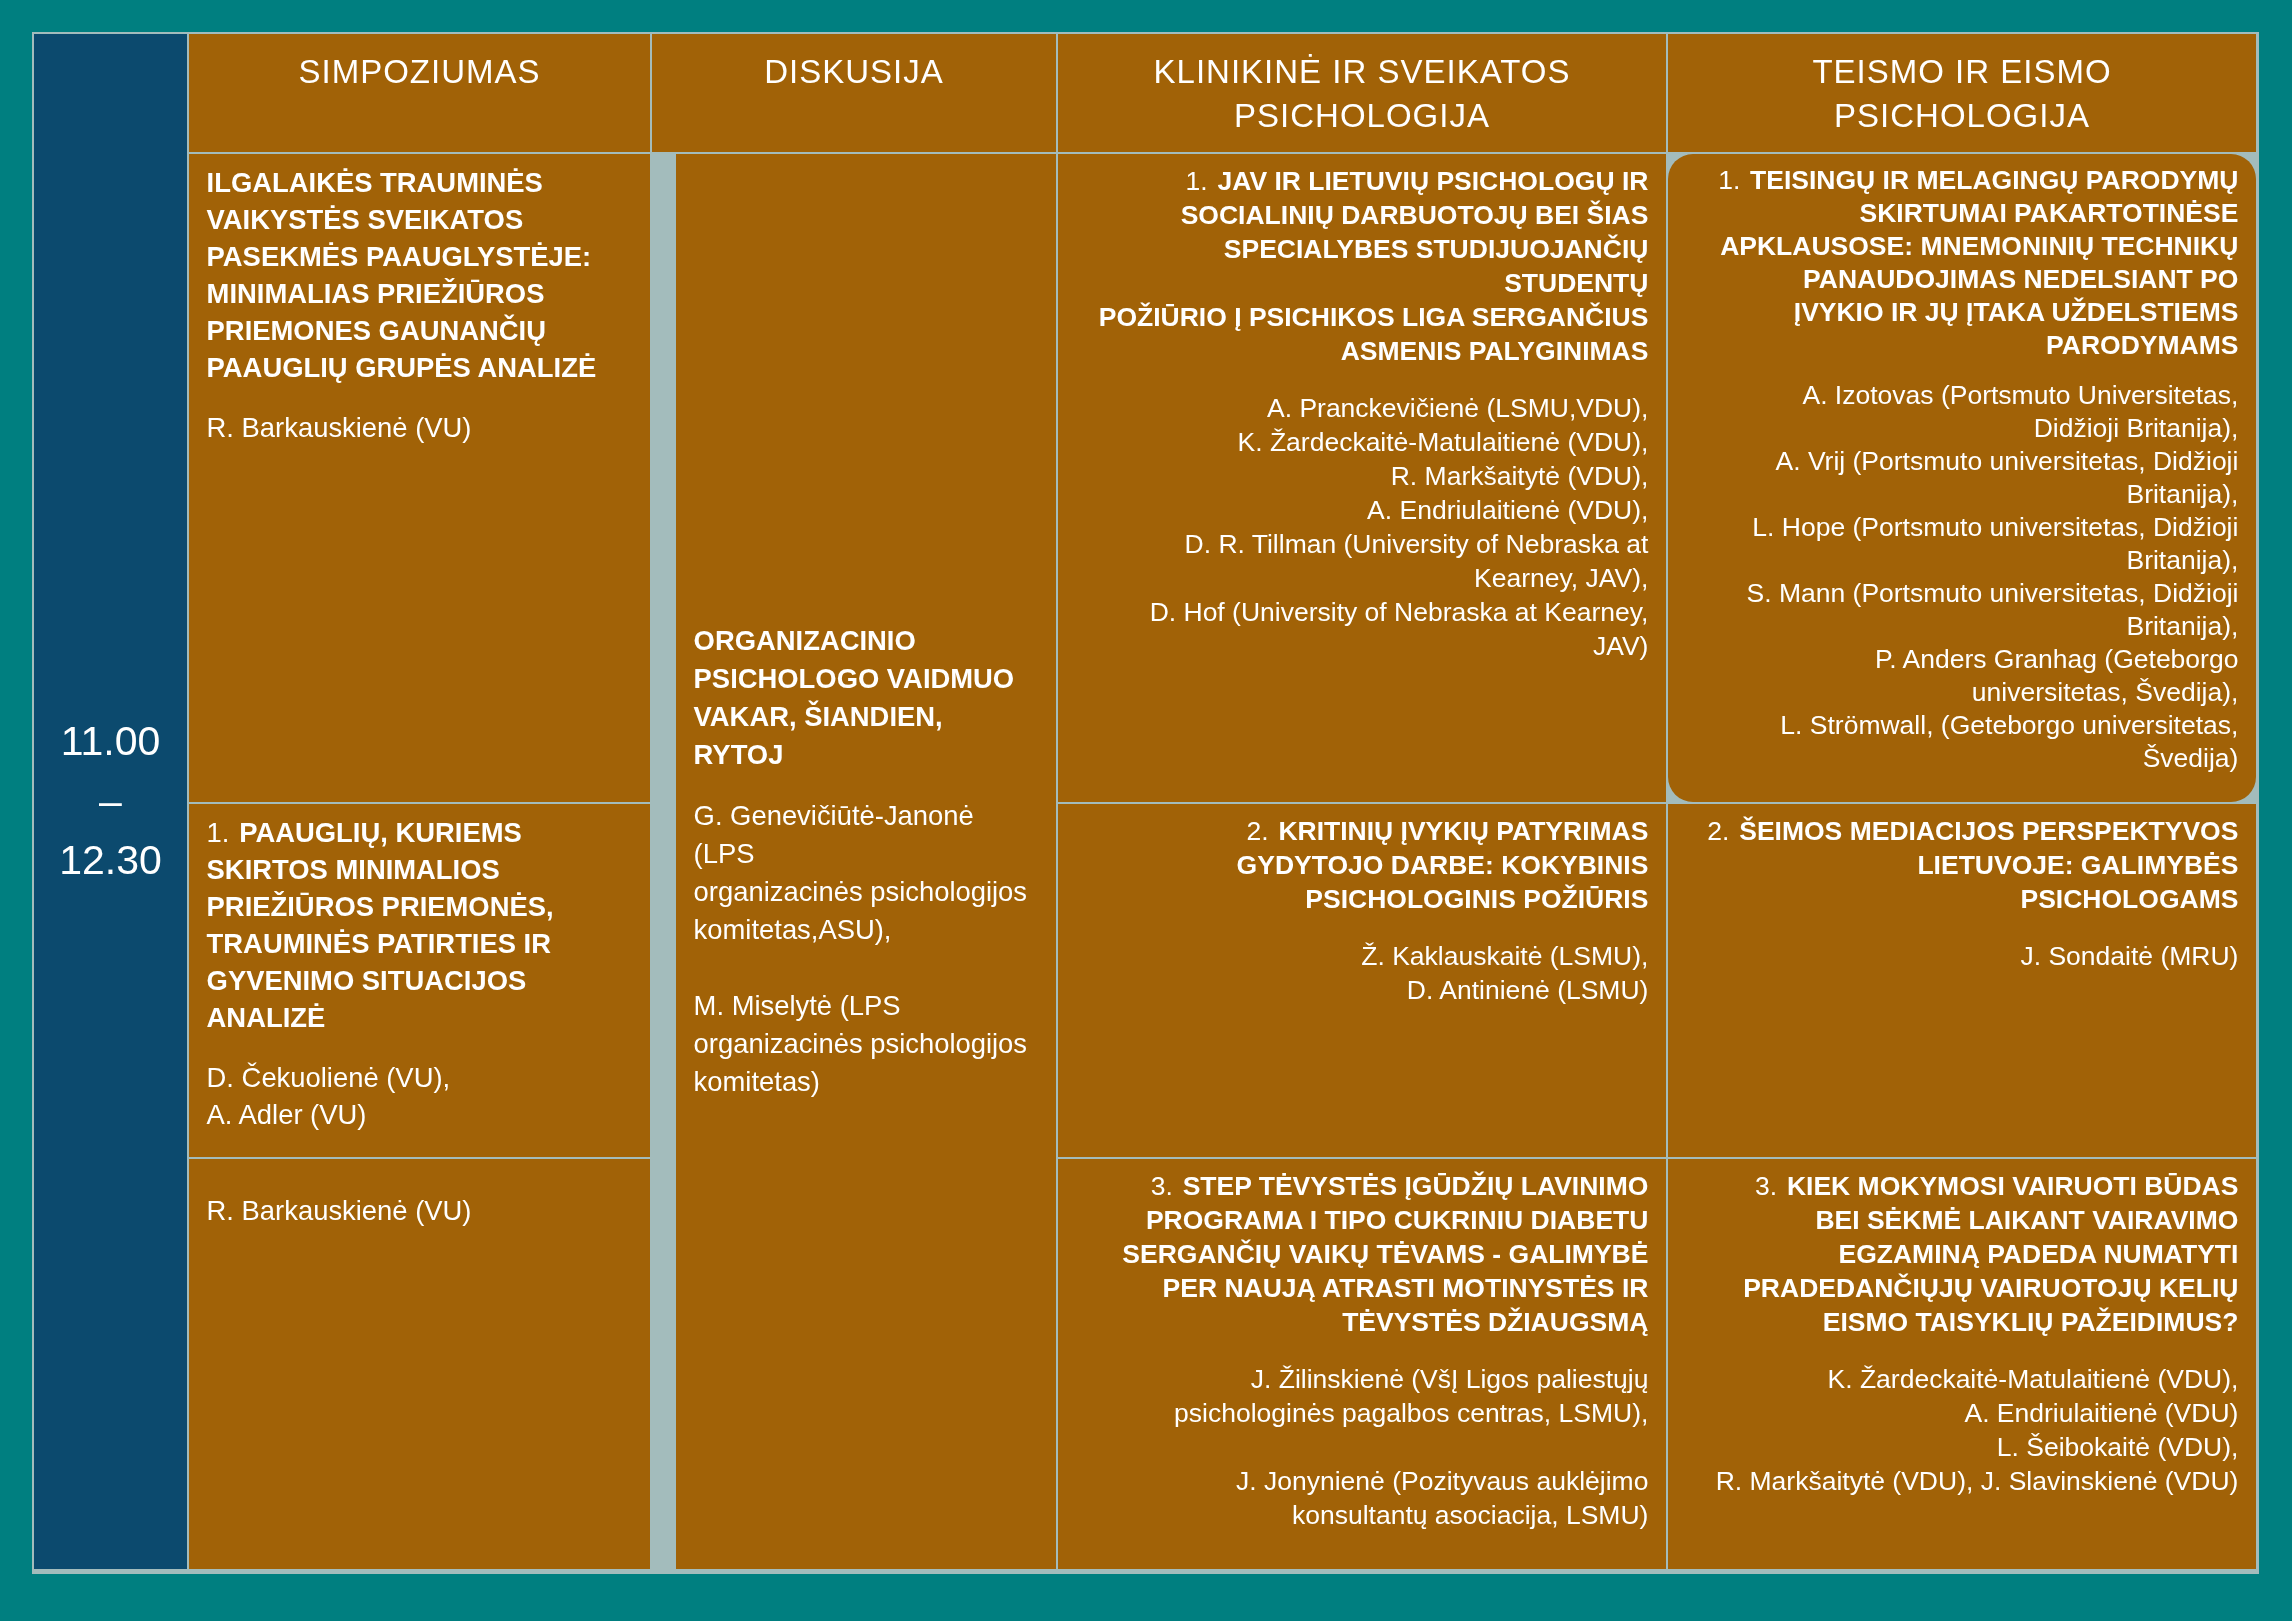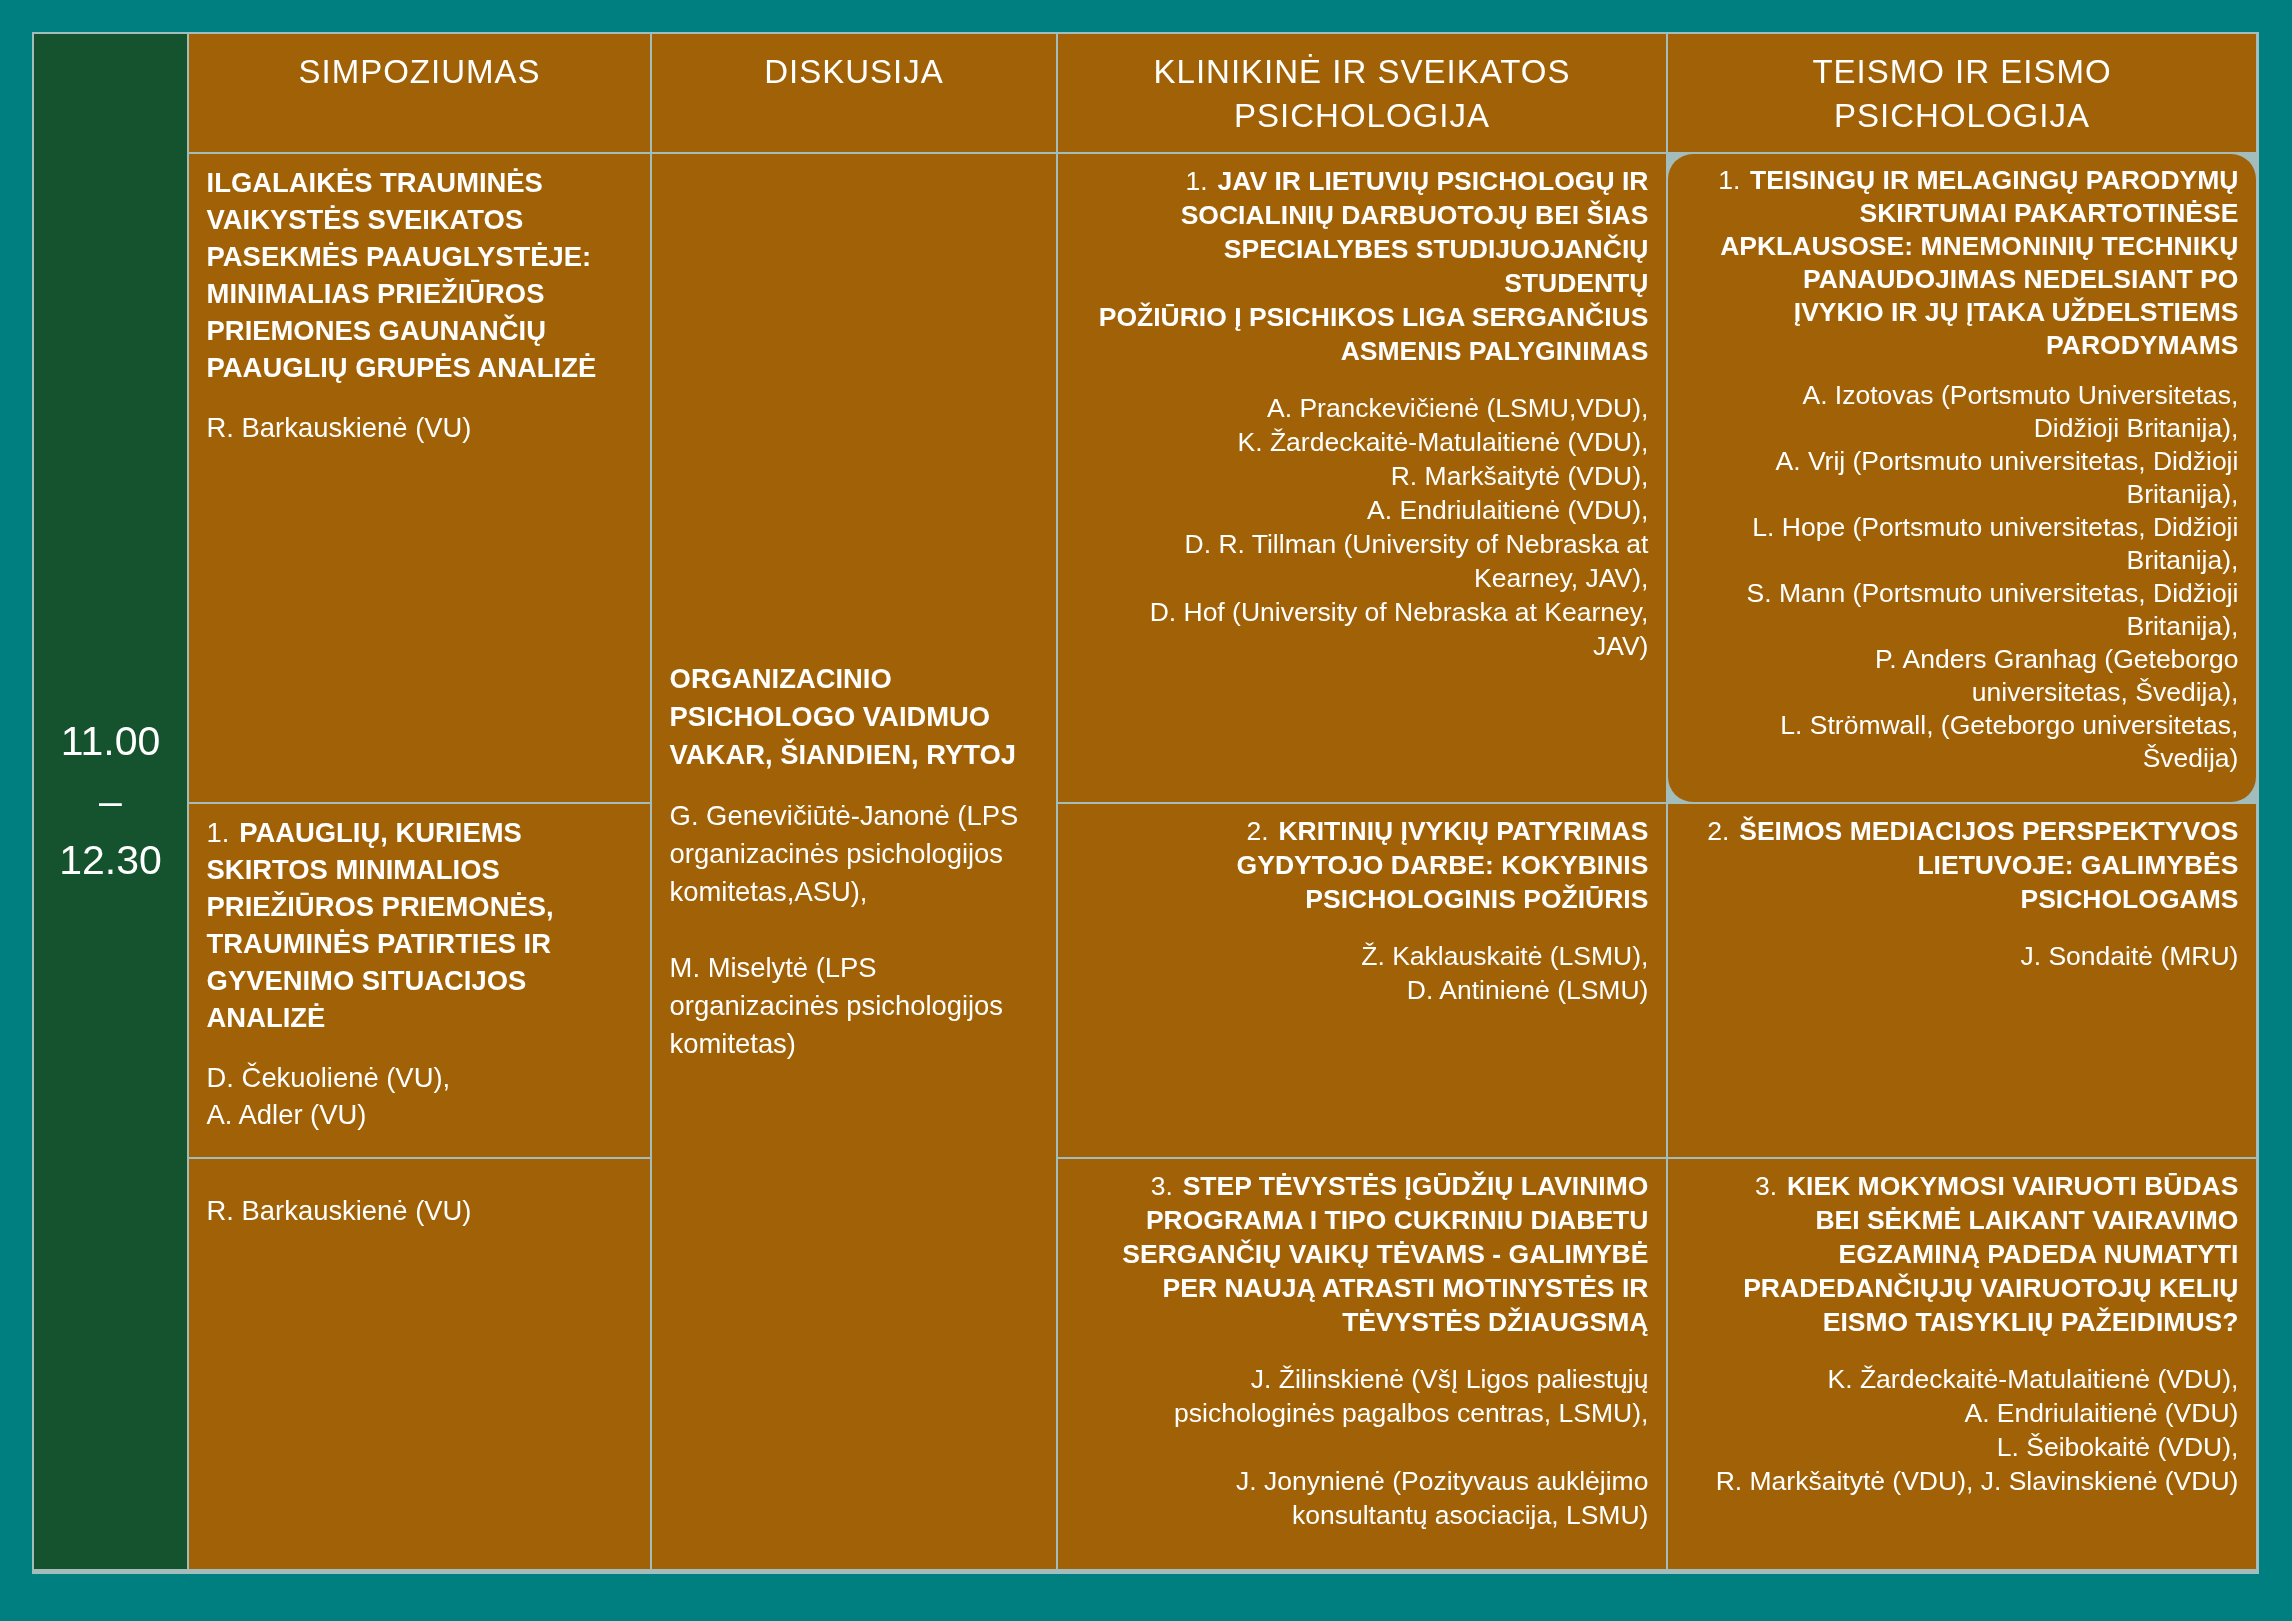--- a/index.html
+++ b/index.html
@@ -22,21 +22,21 @@
     gap:2px;
   }
   .cell{
     background:#a16207;
     overflow:hidden;
     padding:9.8px 17.6px;
     box-sizing:border-box;
   }
   .time-cell{
     grid-column:1;grid-row:1 / span 4;
-    background:#14532d;
+    background:#0c4a6e;
     display:flex;align-items:center;justify-content:center;
     text-align:center;
     font-size:41px;line-height:1.45;
     white-space:pre-line;
     padding:0;
   }
   .header-cell{
     grid-row:1;
     display:flex;align-items:flex-start;justify-content:center;
     text-align:center;
@@ -47,21 +47,21 @@
   .span-rows{grid-row:2 / span 3;}
   .v-center{display:flex;flex-direction:column;justify-content:center;}
   .cell-title{margin:0;font-weight:bold;}
   .cell-title .t{white-space:pre-line;}
   .num{font-weight:normal;margin-right:9.8px;}
   .num:empty{display:none;margin:0;}
   .authors{margin:23.5px 0 0 0;font-weight:normal;white-space:pre-line;}
   
   .c1{font-size:27.4px;line-height:37px;}
   
-  .c2{font-size:27.4px;line-height:38px;}
+  .c2{font-size:27.4px;line-height:38px;margin-left:24px;}
   
   .c3,.c4{font-size:26.5px;line-height:34px;text-align:right;}
   .tight{line-height:33px;border-radius:25px;}
   .tight .authors{margin-top:17.6px;}
 </style>
 </head>
 <body>
 
 <div class="table-wrap">
 

